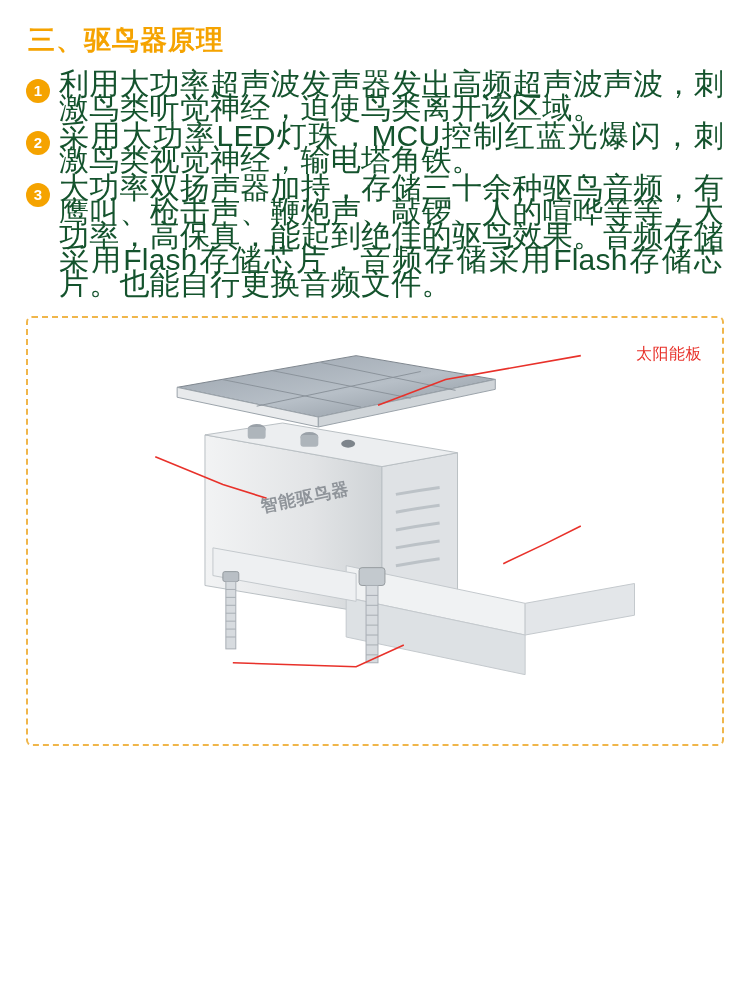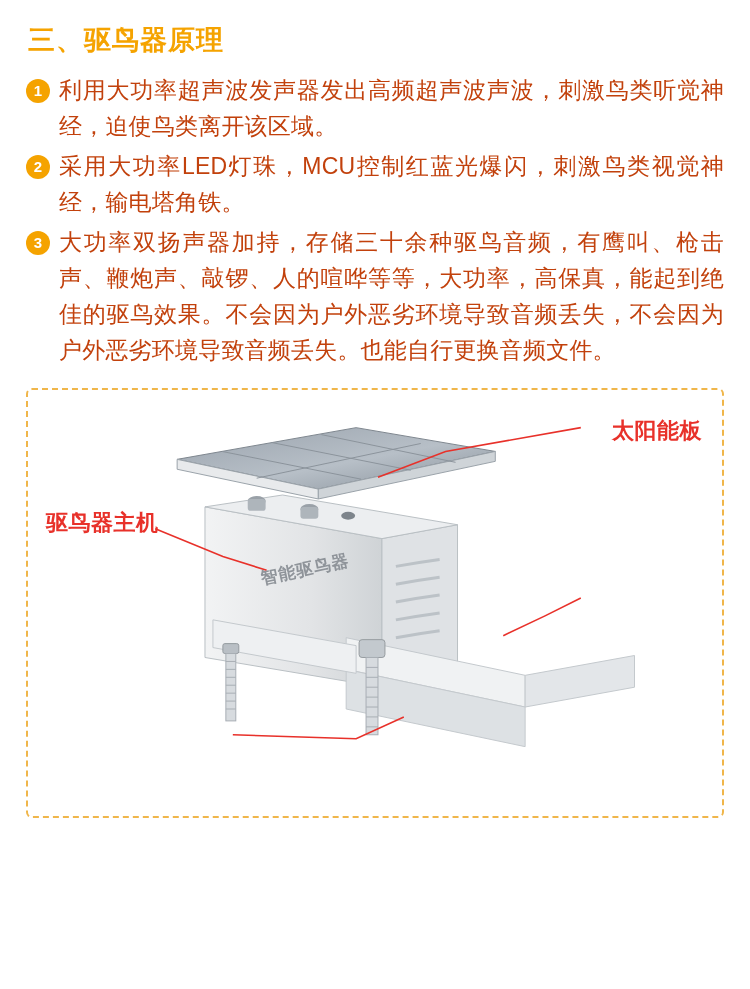--- a/index.html
+++ b/index.html
@@ -49,23 +49,23 @@
     background: #f5a300;
     color: #ffffff;
     font-size: 15px;
     font-weight: bold;
     line-height: 24px;
     text-align: center;
     margin-top: 7px;
     margin-right: 9px;
   }
   .item-text {
-    font-size: 23px;
-    line-height: 36px;
-    color: #c2410c;
+    font-size: 30px;
+    line-height: 24px;
+    color: #14532d;
     letter-spacing: 0.2px;
     text-align: justify;
     flex: 1 1 auto;
   }
   .section-title-2 {
     padding-top: 36px;
   }
   .figure-box {
     margin-top: 20px;
     height: 430px;
@@ -75,22 +75,22 @@
     box-sizing: border-box;
     background: #ffffff;
   }
   .figure-inner {
     position: absolute;
     inset: 0;
     overflow: hidden;
   }
   .label {
     position: absolute;
-    font-size: 22px;
-    font-weight: bold;
+    font-size: 16px;
+    font-weight: normal;
     color: #e8312a;
     white-space: nowrap;
     letter-spacing: 0.5px;
   }
   .label-solar { right: 20px; top: 26px; }
   .label-host { left: 18px; top: 118px; }
   .label-angle { right: 10px; top: 196px; }
   .label-bolt { left: 100px; top: 330px; }
   svg.lines {
     position: absolute;
@@ -121,21 +121,21 @@
     <li class="list-item">
       <span class="num-badge">1</span>
       <span class="item-text">利用大功率超声波发声器发出高频超声波声波，刺激鸟类听觉神经，迫使鸟类离开该区域。</span>
     </li>
     <li class="list-item">
       <span class="num-badge">2</span>
       <span class="item-text">采用大功率LED灯珠，MCU控制红蓝光爆闪，刺激鸟类视觉神经，输电塔角铁。</span>
     </li>
     <li class="list-item">
       <span class="num-badge">3</span>
-      <span class="item-text">大功率双扬声器加持，存储三十余种驱鸟音频，有鹰叫、枪击声、鞭炮声、敲锣、人的喧哗等等，大功率，高保真，能起到绝佳的驱鸟效果。不会因为户外恶劣环境导致音频丢失，不会因为户外恶劣环境导致音频丢失。也能自行更换音频文件。</span>
+      <span class="item-text">大功率双扬声器加持，存储三十余种驱鸟音频，有鹰叫、枪击声、鞭炮声、敲锣、人的喧哗等等，大功率，高保真，能起到绝佳的驱鸟效果。音频存储采用Flash存储芯片，音频存储采用Flash存储芯片。也能自行更换音频文件。</span>
     </li>
   </ul>
 
 
   <div class="figure-box">
     <div class="figure-inner">
 
       <svg class="lines" viewBox="0 0 698 430" preserveAspectRatio="none">
         <defs>
           <linearGradient id="panelGrad" x1="0" y1="0" x2="1" y2="1">
@@ -220,18 +220,17 @@
           <path d="M556,38 L420,62 L352,88"></path>
           <path d="M128,140 L196,168 L240,182"></path>
           <path d="M556,210 L520,228 L478,248"></path>
           <path d="M206,348 L330,352 L378,330"></path>
         </g>
       </svg>
 
       <div class="device-caption">智能驱鸟器</div>
 
       <div class="label label-solar">太阳能板</div>
-      <div class="label label-host">驱鸟器主机</div>
 
     </div>
   </div>
 
 </div>
 
 </body></html>

